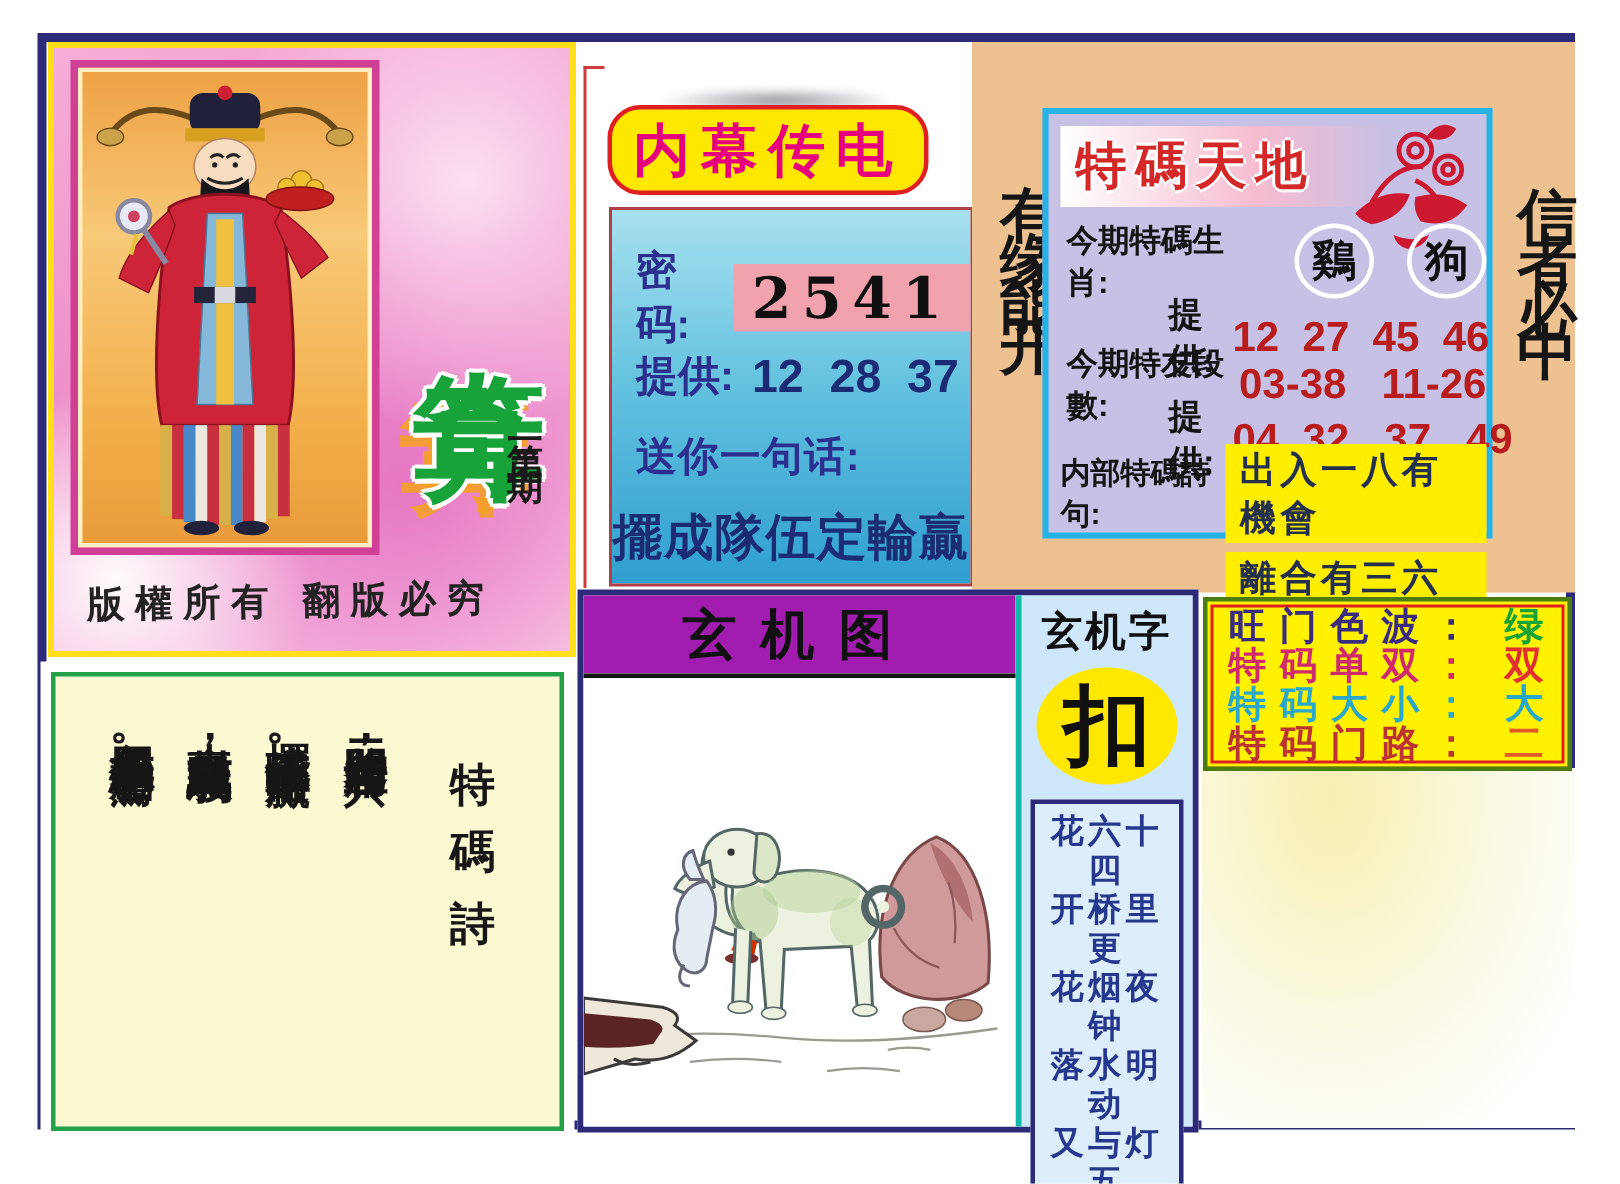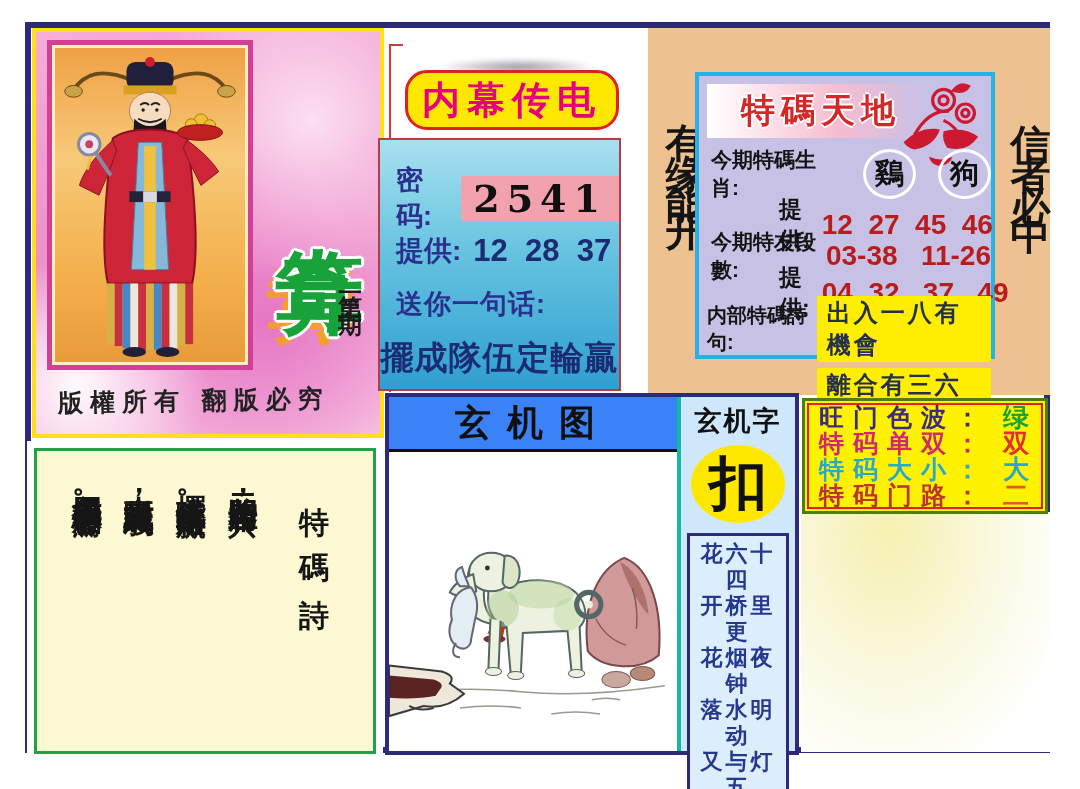--- a/index.html
+++ b/index.html
@@ -37,21 +37,21 @@
 
   
   .corner-mark-v{position:absolute;left:389px;top:44px;width:2px;height:348px;background:#d23b3b;}
   .corner-mark-h{position:absolute;left:389px;top:44px;width:14px;height:2px;background:#d23b3b;}
   .pill-shadow{position:absolute;left:438px;top:58px;width:160px;height:18px;
     background:radial-gradient(ellipse,rgba(70,70,85,.55),rgba(70,70,85,0) 70%);filter:blur(2px);}
   .pill{position:absolute;left:405px;top:70px;width:214px;height:60px;box-sizing:border-box;
     background:#ffe800;border:3px solid #e02020;border-radius:22px;
     display:flex;align-items:center;justify-content:center;
     font-size:38px;font-weight:bold;color:#e6007e;letter-spacing:7px;}
-  .bluebox{position:absolute;left:378px;top:138px;width:243px;height:253px;box-sizing:border-box;
+  .bluebox{position:absolute;left:406px;top:138px;width:243px;height:253px;box-sizing:border-box;
     border:2px solid #b04048;
     background:linear-gradient(180deg,#a8e0f0 0%,#66c3e0 45%,#2f9fd0 100%);}
   .bb-row{position:absolute;display:flex;align-items:center;color:#2b2f8e;font-weight:bold;}
   .bb-pass{top:22px;left:16px;font-size:27px;}
   .bb-pass .val{margin-left:10px;background:#f2a2ac;color:#101010;padding:0 12px;
     font-size:38px;letter-spacing:7px;}
   .bb-tigong{top:92px;left:16px;font-size:28px;}
   .bb-tigong .val{margin-left:12px;color:#1c2c74;font-size:31px;}
   .bb-msg{top:146px;left:16px;font-size:27px;letter-spacing:1px;}
   .bb-big{top:196px;left:0;width:100%;justify-content:center;
@@ -61,21 +61,21 @@
   .panel-peach{position:absolute;left:648px;top:28px;width:402px;height:367px;background:#edc190;}
   .slogan{position:absolute;font-size:40px;font-weight:bold;color:#151515;letter-spacing:30px;}
   .slogan-left{left:659px;top:92px;}
   .slogan-right{left:1004px;top:92px;}
   .tianbox{position:absolute;left:695px;top:72px;width:300px;height:287px;box-sizing:border-box;
     border:4px solid #25b2e6;background:#c7c1e5;}
   .tian-band{position:absolute;left:8px;top:8px;width:218px;height:54px;
     background:linear-gradient(90deg,#ffffff,#f6bcd0 60%,rgba(199,193,229,0) 100%);
     display:flex;align-items:center;}
   .tian-title{font-size:34px;font-weight:bold;color:#d42828;letter-spacing:6px;padding-left:10px;
-    text-shadow:-2px 0 0 #fff,2px 0 0 #fff,0 -2px 0 #fff,0 2px 0 #fff;margin-left:24px;}
+    text-shadow:-2px 0 0 #fff,2px 0 0 #fff,0 -2px 0 #fff,0 2px 0 #fff;}
   .flower{position:absolute;right:2px;top:0;width:100px;height:96px;}
   .t-row{position:absolute;display:flex;align-items:center;color:#141414;}
   .t-label{font-size:21px;font-weight:bold;}
   .t-nums{font-size:28px;font-weight:bold;color:#b91c1c;}
   .zodiac-circle{width:48px;height:44px;border:3px solid #fff;border-radius:50%;
     display:flex;align-items:center;justify-content:center;
     font-size:29px;font-weight:bold;color:#101010;margin-left:22px;}
   .yellow-line{background:#ffee00;color:#25304e;font-weight:bold;font-size:24px;
     padding:1px 10px;width:fit-content;letter-spacing:3px;}
 
@@ -84,21 +84,21 @@
     background:#fcf8d2;border:3px solid #23a04a;box-shadow:0 0 0 7px #ffffff;}
   .poem-v{writing-mode:vertical-rl;text-orientation:upright;height:100%;box-sizing:border-box;
     padding:20px 18px;color:#161616;font-weight:bold;}
   .poem-title{font-size:30px;letter-spacing:46px;padding-top:12px;margin-left:30px;margin-right:8px;}
   .poem-line{font-size:30px;letter-spacing:2px;margin:0 11px;}
 
   
   .midbot{position:absolute;left:385px;top:393px;width:414px;height:362px;box-sizing:border-box;
     border:4px solid #2e2a7a;display:flex;background:#fff;}
   .xjt{flex:1;display:flex;flex-direction:column;min-width:0;}
-  .xjt-header{height:52px;background:#3b82f6;display:flex;align-items:center;justify-content:center;
+  .xjt-header{height:52px;background:#a21caf;display:flex;align-items:center;justify-content:center;
     font-size:36px;font-weight:bold;color:#101010;letter-spacing:16px;}
   .xjt-canvas{flex:1;background:#fff;border-top:3px solid #111;position:relative;overflow:hidden;}
   .xjt-canvas svg{position:absolute;left:0;top:0;width:100%;height:100%;}
   .xjz{width:118px;box-sizing:border-box;border-left:4px solid #14b8a6;background:#cfe7fa;
     display:flex;flex-direction:column;align-items:center;}
   .xjz-title{margin-top:6px;font-size:27px;font-weight:bold;color:#101010;letter-spacing:2px;}
   .xjz-circle{margin-top:6px;width:94px;height:94px;border-radius:50%;background:#ffe800;
     display:flex;align-items:center;justify-content:center;
     font-size:58px;font-weight:bold;color:#101010;}
   .xjz-grid{margin-top:10px;width:102px;box-sizing:border-box;border:3px solid #2e2a7a;

